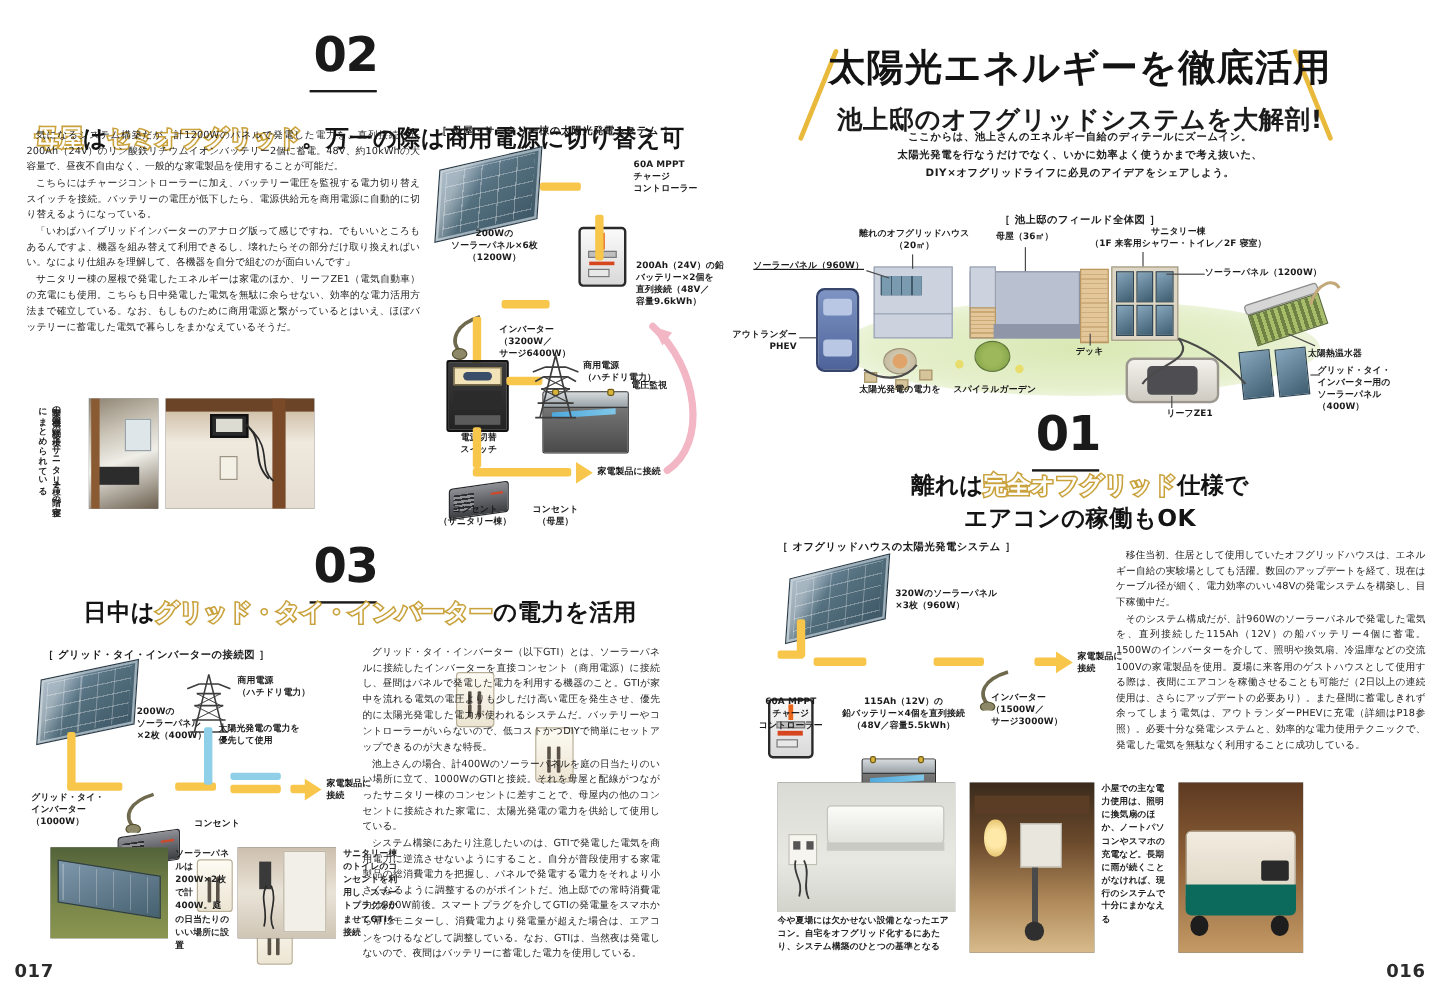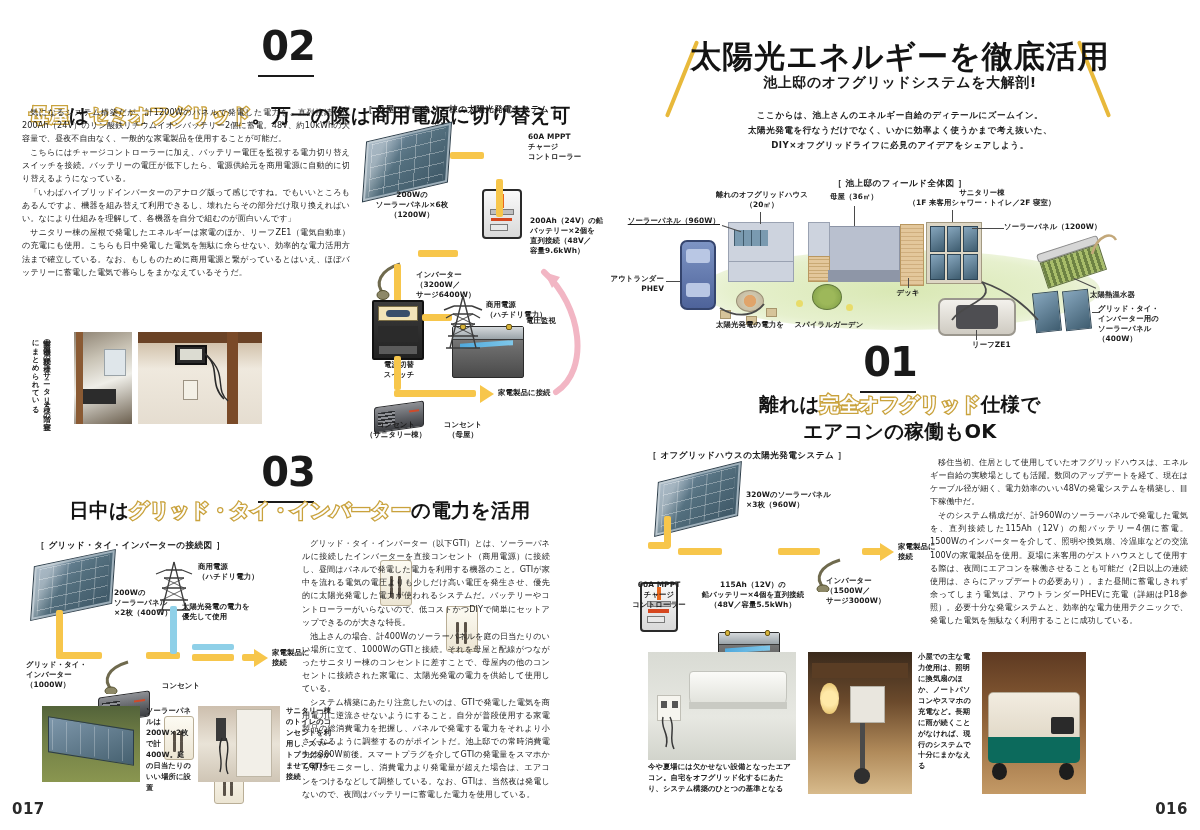--- a/index.html
+++ b/index.html
@@ -379,21 +379,21 @@
 
     <div class="pagenum" style="left:12px;">017</div>
   </div>
 
   <div style="position:absolute;left:600px;top:0;width:600px;height:830px;">
 
     <div class="yellow-slash" style="left:80px;top:38px;width:4px;height:82px;transform:rotate(22deg);"></div>
     <div class="yellow-slash" style="left:492px;top:38px;width:4px;height:82px;transform:rotate(-22deg);"></div>
 
     <div style="position:absolute;left:0;top:36px;width:600px;text-align:center;font-size:31px;font-weight:700;color:#131313;letter-spacing:1px;">太陽光エネルギーを徹底活用</div>
-    <div style="position:absolute;left:0;top:74px;width:600px;text-align:center;font-size:14px;font-weight:700;color:#1b1b1b;letter-spacing:.6px;">池上邸のオフグリッドシステムを大解剖!</div>
+    <div style="position:absolute;left:0;top:86px;width:600px;text-align:center;font-size:21px;font-weight:700;color:#1b1b1b;letter-spacing:.6px;">池上邸のオフグリッドシステムを大解剖!</div>
 
     <div style="position:absolute;left:0;top:108px;width:600px;text-align:center;font-size:8.6px;line-height:1.72;font-weight:700;color:#1c1c1c;letter-spacing:.5px;">
       <div>ここからは、池上さんのエネルギー自給のディテールにズームイン。</div>
       <div>太陽光発電を行なうだけでなく、いかに効率よく使うかまで考え抜いた、</div>
       <div>DIY×オフグリッドライフに必見のアイデアをシェアしよう。</div>
     </div>
 
     <div style="position:absolute;left:0;top:178px;width:600px;height:180px;">
       <div class="cap-bracket" style="position:absolute;left:0;top:0;width:600px;text-align:center;">［ 池上邸のフィールド全体図 ］</div>
 

